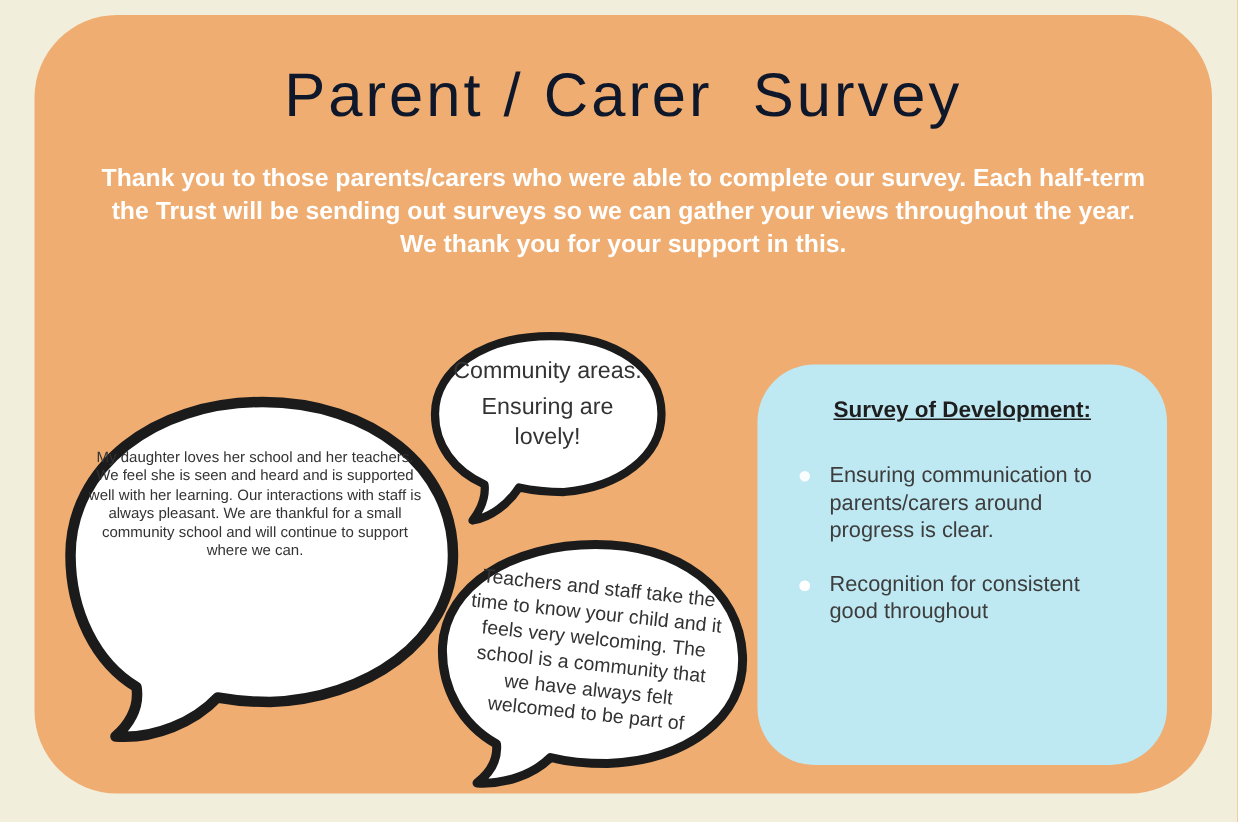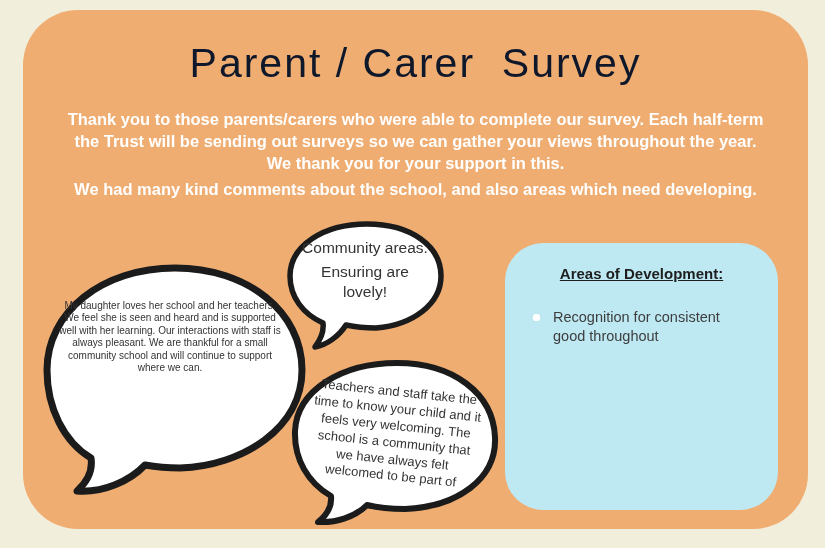--- a/index.html
+++ b/index.html
@@ -86,21 +86,20 @@
 </style>
 </head>
 <body>
 
 <div class="panel">
 
   <div class="title">Parent / Carer  Survey</div>
 
   <div class="intro">
     <p>Thank you to those parents/carers who were able to complete our survey. Each half-term the Trust will be sending out surveys so we can gather your views throughout the year. We thank you for your support in this.</p>
-    <p>We had many kind comments about the school, and also areas which need developing.</p>
   </div>
 
   <div class="bubble bubble-left">
     <svg viewBox="0 0 280 240">
       <path d="M 145 8
                C 218 8 272 52 272 110
                C 272 168 213 206 150 208
                C 138 208 126 207 115 205
                C 100 221 73 233 47 231
                C 57 222 63 211 61 198
@@ -135,24 +134,25 @@
                C 107 152 94 151 82 148
                C 70 160 51 166 33 165
                C 42 158 47 149 46 139
                C 23 126 9 102 10 74
                C 12 33 57 6 112 6 Z" fill="#FFFFFF" stroke="#1B1B1B" stroke-width="6" stroke-linejoin="round"></path>
     </svg>
     <div class="bubble-text">Teachers and staff take the time to know your child and it feels very welcoming. The school is a community that we have always felt welcomed to be part of</div>
   </div>
 
   <div class="dev-box">
-    <div class="dev-heading">Areas of Development:</div>
+    <div class="dev-heading">Survey of Development:</div>
     <ul class="dev-list">
       <li class="dev-item">
         <span class="dot"></span>
+        <span>Ensuring communication to parents/carers around progress is clear.</span>
       </li>
       <li class="dev-item">
         <span class="dot"></span>
       </li>
       <li class="dev-item">
         <span class="dot"></span>
         <span>Recognition for consistent good throughout</span>
       </li>
     </ul>
   </div>

